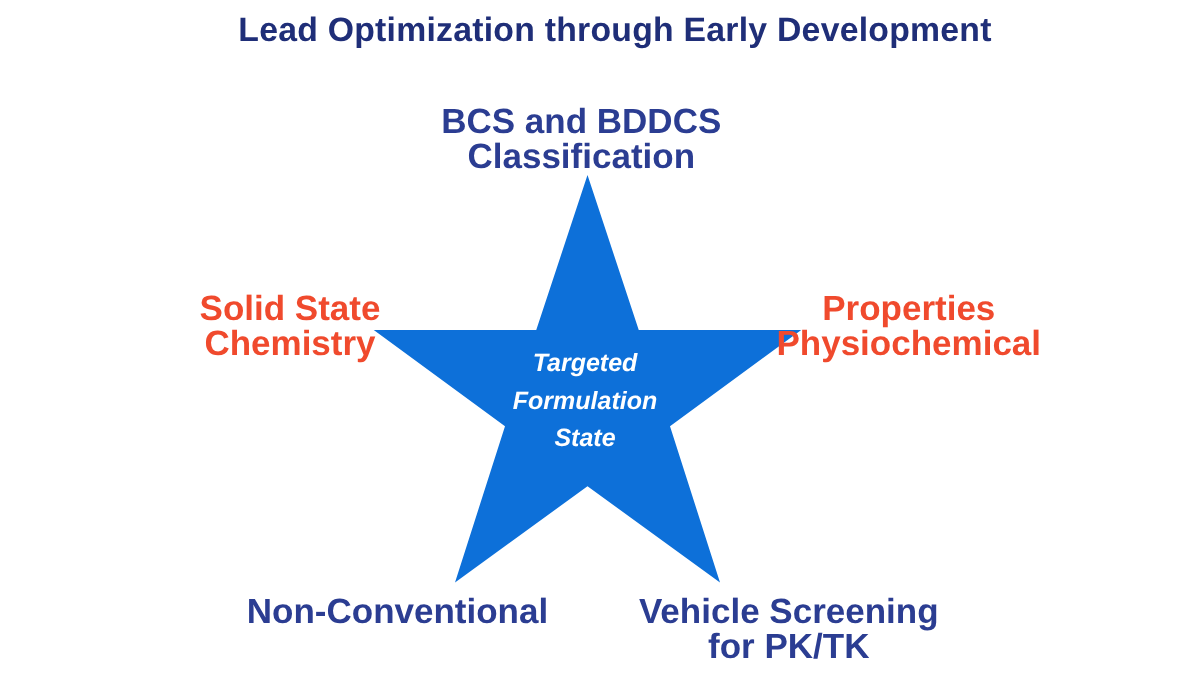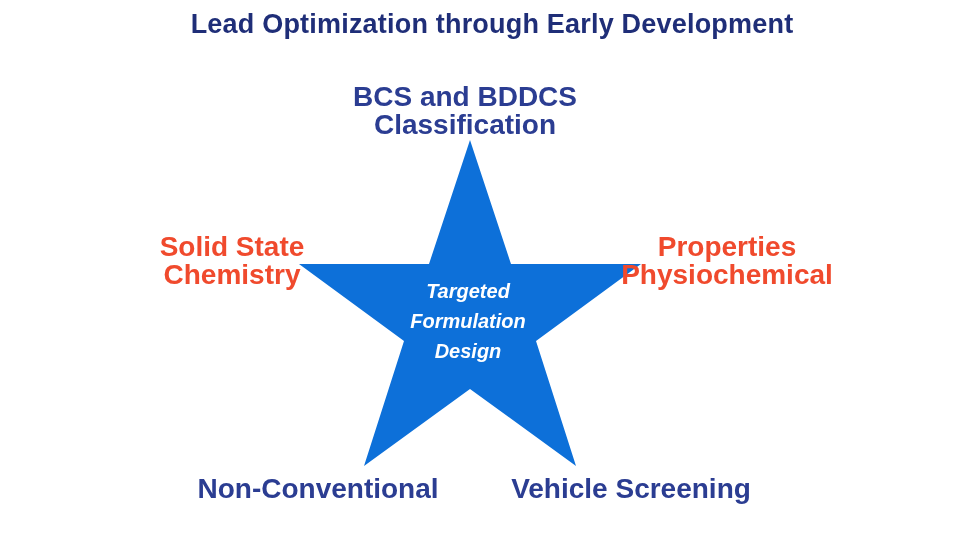--- a/index.html
+++ b/index.html
@@ -65,21 +65,21 @@
 
   <div class="page-title">Lead Optimization through Early Development</div>
 
   <svg class="star-svg" viewBox="0 0 960 540" aria-hidden="true">
     <polygon points="470,140 511,264 641,264 536,341 576,466 470,389 364,466 404,341 299,264 429,264" fill="#0d70d9"></polygon>
   </svg>
 
   <div class="star-center-label">
     <span class="line">Targeted</span>
     <span class="line">Formulation</span>
-    <span class="line">Design</span>
+    <span class="line">State</span>
   </div>
 
   <div class="node-label navy label-top">
     <span class="line">BCS and BDDCS</span>
     <span class="line">Classification</span>
   </div>
 
   <div class="node-label red label-left">
     <span class="line">Solid State</span>
     <span class="line">Chemistry</span>
@@ -89,15 +89,16 @@
     <span class="line">Properties</span>
     <span class="line">Physiochemical</span>
   </div>
 
   <div class="node-label navy label-bottom-left">
     <span class="line">Non-Conventional</span>
   </div>
 
   <div class="node-label navy label-bottom-right">
     <span class="line">Vehicle Screening</span>
+    <span class="line">for PK/TK</span>
   </div>
 
 </div>
 
 </body></html>

